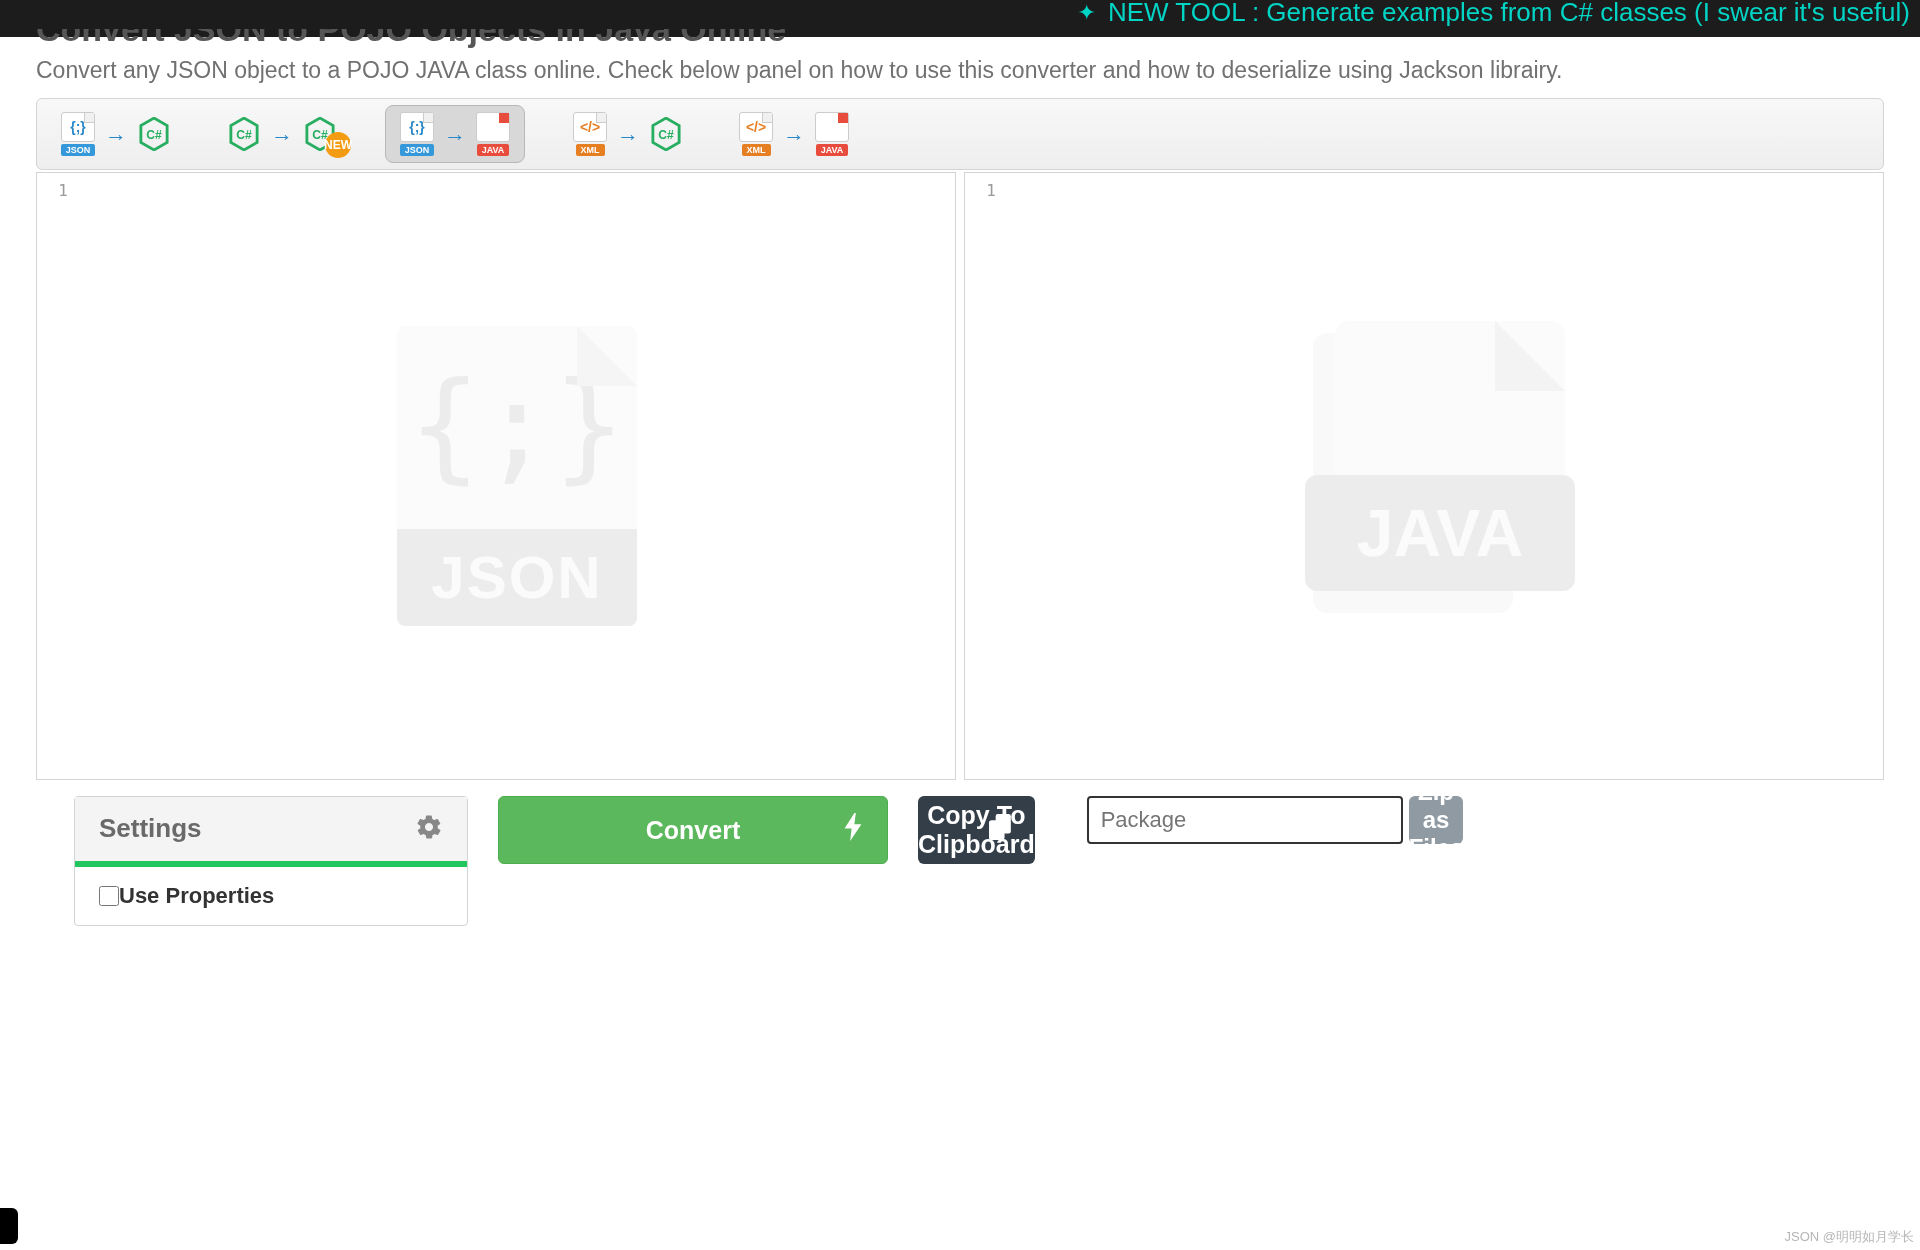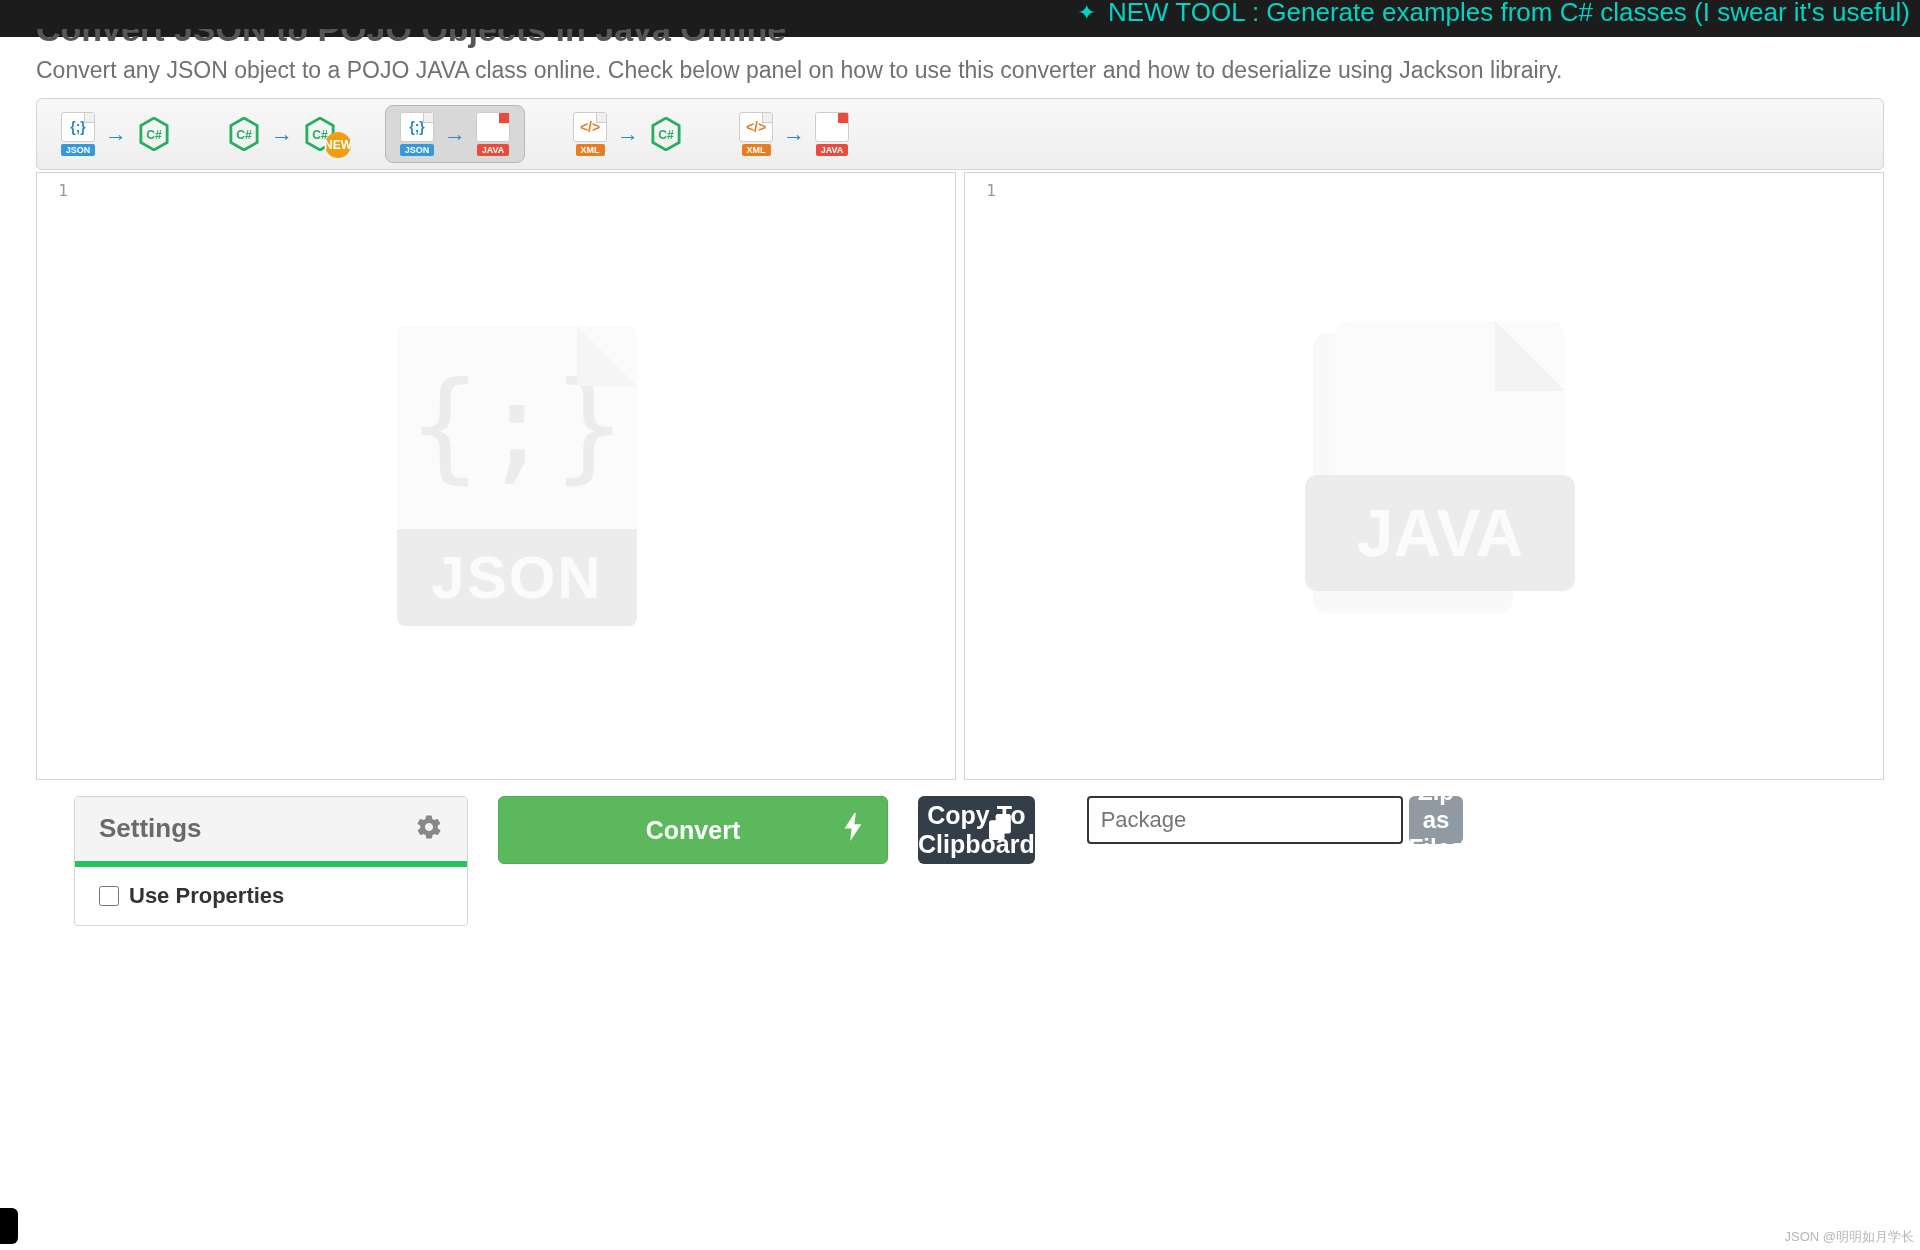--- a/index.html
+++ b/index.html
@@ -304,21 +304,20 @@
       font-weight: 700;
       color: #6a6a6a;
     }
     .gear-icon { color: #888; }
     .settings-body {
       padding: 16px 24px;
     }
     .checkbox-row {
       display: flex;
       align-items: center;
-      gap: 10px;
       font-size: 22px;
       font-weight: 700;
       color: #333;
     }
     .checkbox-row input[type="checkbox"] {
       width: 20px;
       height: 20px;
       border-radius: 6px;
     }
     

